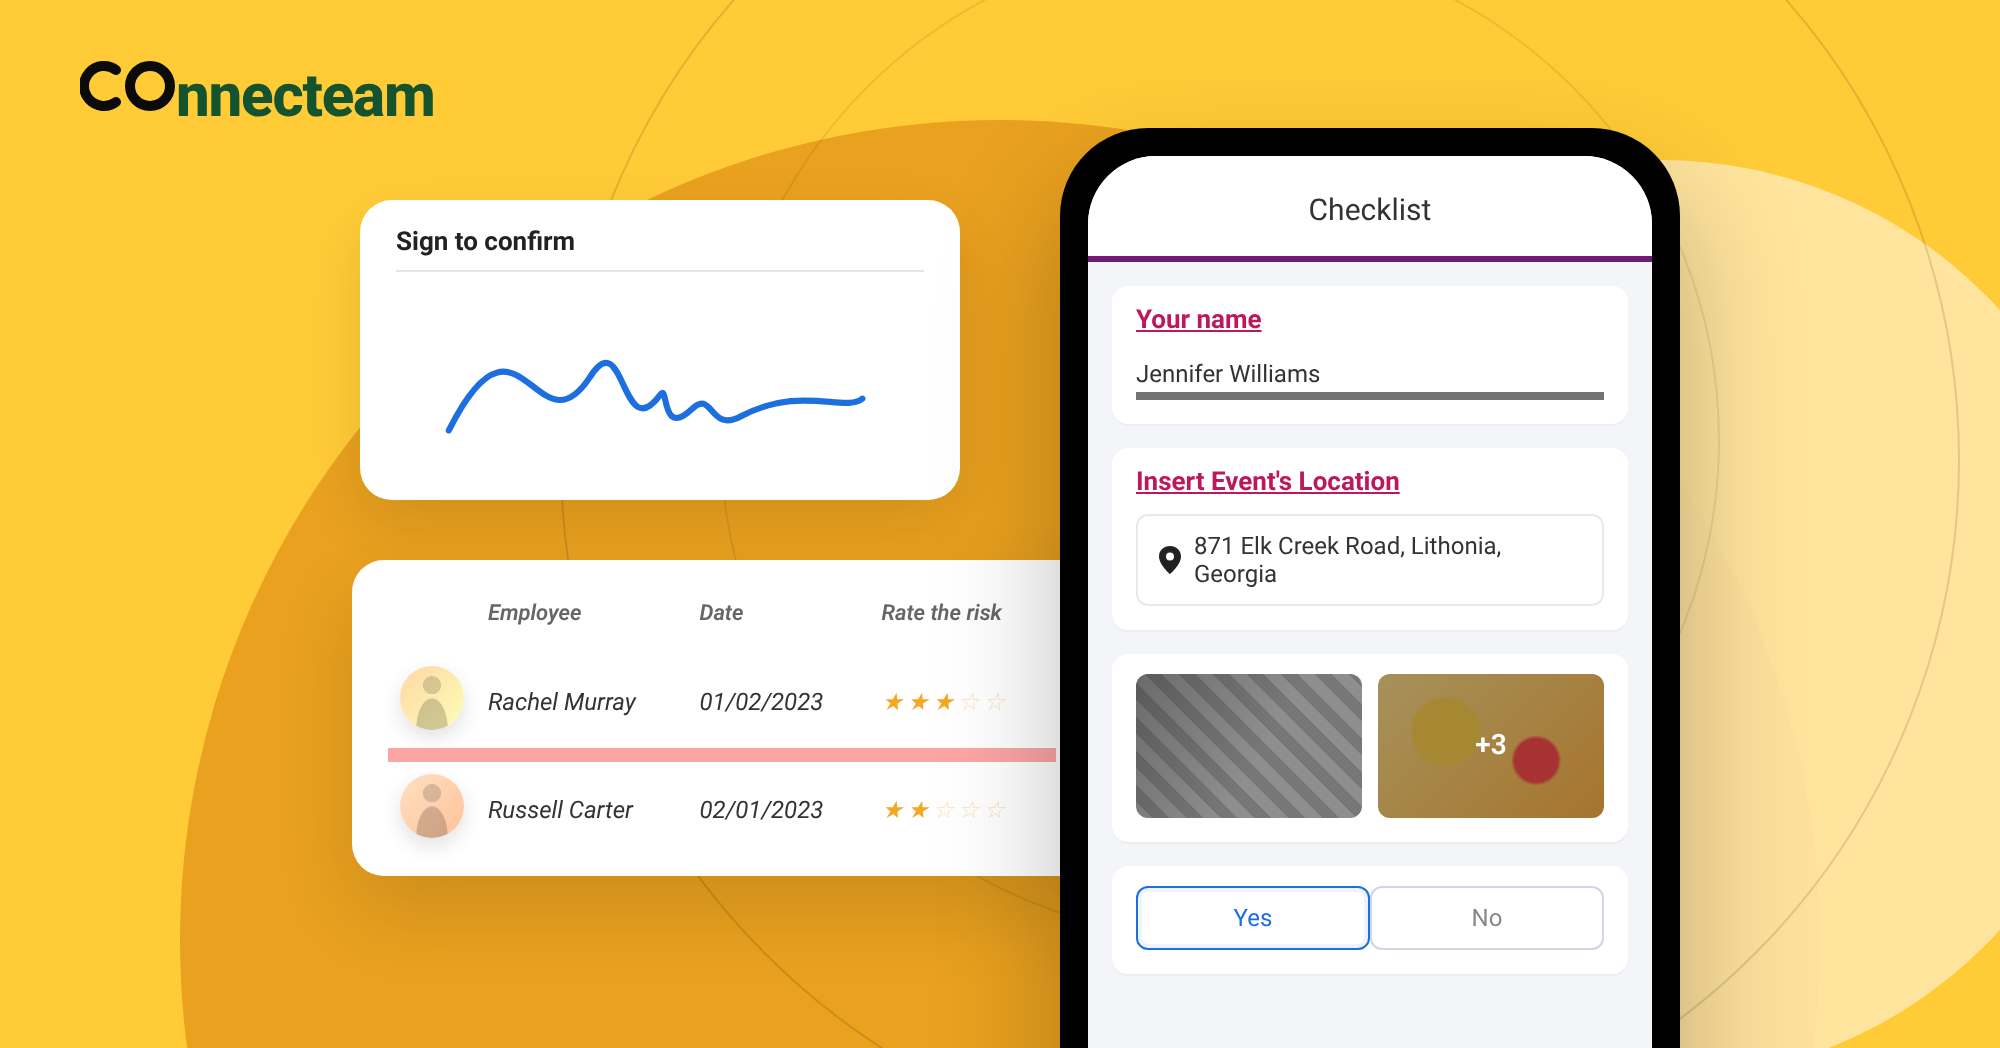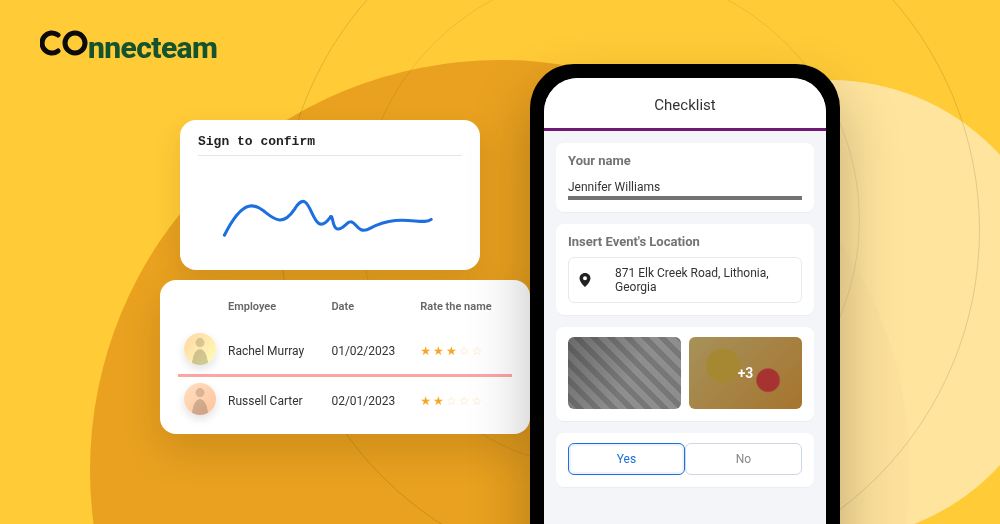--- a/index.html
+++ b/index.html
@@ -42,52 +42,52 @@
     font-size: 30px; font-weight: 900;
     display: inline-block;
   }
   .logo-text {
     font-size: 30px; font-weight: 800; letter-spacing: -.02em;
   }
 
   
   .sig-card {
     position: absolute;
-    left: 180px; top: 120px;
+    left: 180px; top: 100px;
     width: 300px; height: 150px;
     background: #fff;
     border-radius: 16px;
     box-shadow: 0 12px 30px rgba(0,0,0,.10);
     padding: 14px 18px;
-    font-family: Liberation Mono, monospace;
   }
   .sig-title { font-size: 13px; font-weight: 700; color: #222; }
   .sig-rule { height:1px; background:#e5e5e5; margin-top:6px; }
   .sig-area { position:relative; height:100px; }
   .sig-svg { position:absolute; inset:0; }
 
   
   .table-card {
     position:absolute;
-    left: 160px; top: 280px;
+    left: 176px; top: 280px;
     width: 370px;
     background:#fff;
     border-radius: 16px;
     box-shadow: 0 18px 40px rgba(0,0,0,.12);
     padding: 14px 18px 10px;
+    font-style: italic;
   }
   .tbl { width:100%; border-collapse: collapse; }
   .tbl th {
     text-align:left;
     font-size: 11px; font-weight:600; color:#666;
     padding: 6px 6px 14px;
   }
   .tbl th:first-child { width: 38px; }
   .tbl td { padding: 6px; font-size: 12px; color:#333; vertical-align: middle; }
-  .tbl tr + tr td { border-top: 3px solid #fca5a5; }
+  .tbl tr + tr td { border-top: 7px solid #fca5a5; }
   .avatar {
     width: 32px; height:32px; border-radius:50%;
     background: linear-gradient(135deg,#ffd6a5,#fdffb6);
     display:inline-block;
     box-shadow: 0 4px 10px rgba(0,0,0,.12);
     position: relative; overflow:hidden;
   }
   .avatar::after{
     content:""; position:absolute; inset:0;
     background: radial-gradient(circle at 50% 30%, rgba(0,0,0,.15) 0 16%, transparent 17%),
@@ -124,30 +124,31 @@
     border-bottom:3px solid #701a75;
   }
   .section {
     margin: 12px 12px 0;
     background:#fff;
     border-radius: 8px;
     padding: 10px 12px 12px;
     box-shadow: 0 1px 0 rgba(0,0,0,.03);
   }
   .section-title {
-    font-size: 13px; font-weight:700; color:#737373;
+    font-size: 13px; font-weight:700; color:#be185d;
     margin-bottom: 8px;
+    text-decoration: underline;
   }
   .section-value {
     font-size: 12px; color:#333;
     padding: 4px 0 2px;
     border-bottom:4px solid #737373;
   }
   .loc-row{
-    display:flex; align-items:center; gap:24px;
+    display:flex; align-items:center; gap:6px;
     font-size:12px; color:#333;
     border:1px solid #e9e9e9; border-radius:6px;
     padding:8px 10px;
   }
   .pin-icon svg{ display:block; }
 
   .thumbs{ display:flex; gap:8px; }
   .thumb{
     flex:1; height:72px; border-radius:6px;
     background:#ddd; position:relative; overflow:hidden;
@@ -213,21 +214,21 @@
   </div>
 </div>
 
 <div class="table-card">
   <table class="tbl">
     <thead>
       <tr>
         <th></th>
         <th>Employee</th>
         <th>Date</th>
-        <th>Rate the name</th>
+        <th>Rate the risk</th>
       </tr>
     </thead>
     <tbody id="emp-rows">
         <tr>
           <td><span class="avatar "></span></td>
           <td>Rachel Murray</td>
           <td>01/02/2023</td>
           <td><span class="stars"><span class="star-filled">★</span><span class="star-filled">★</span><span class="star-filled">★</span><span class="star-empty">☆</span><span class="star-empty">☆</span></span></td>
         </tr>
         <tr>

